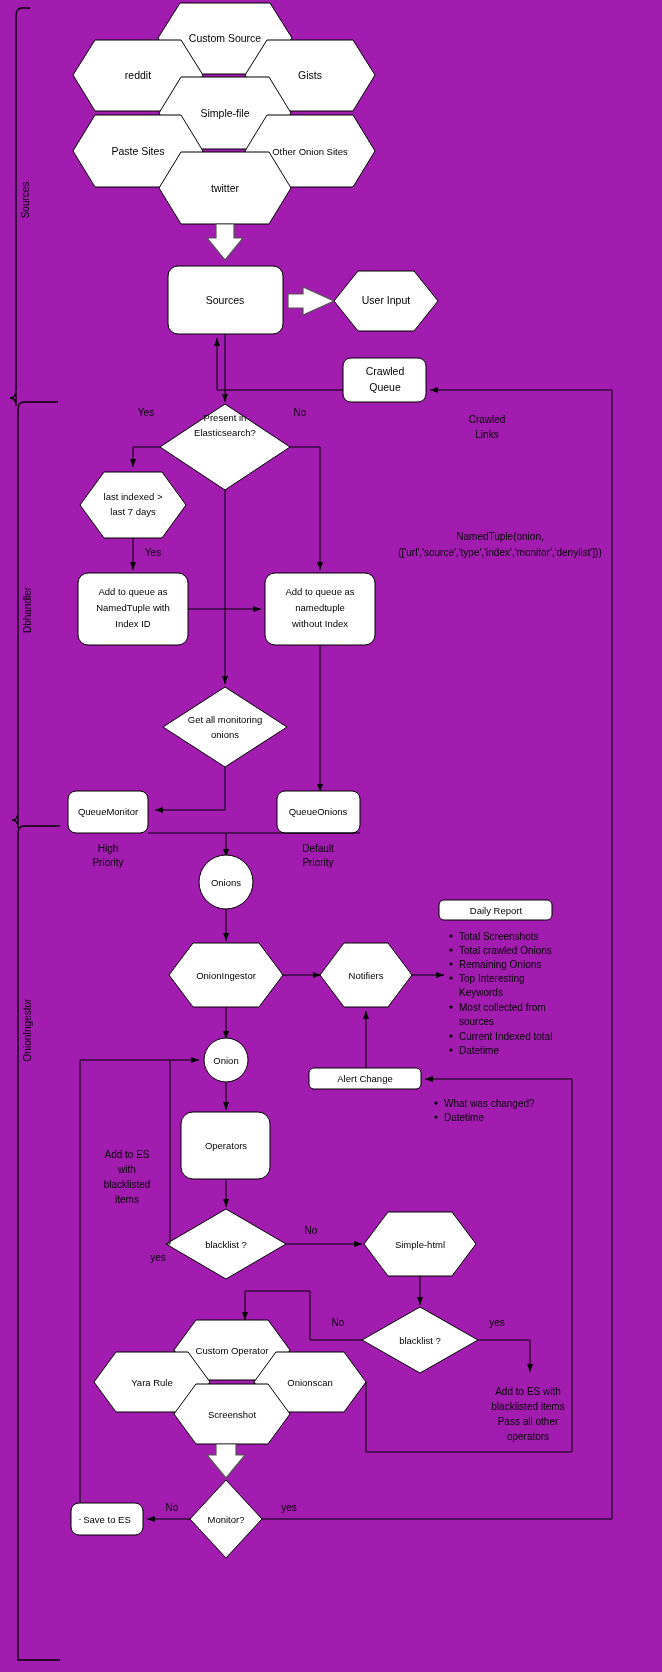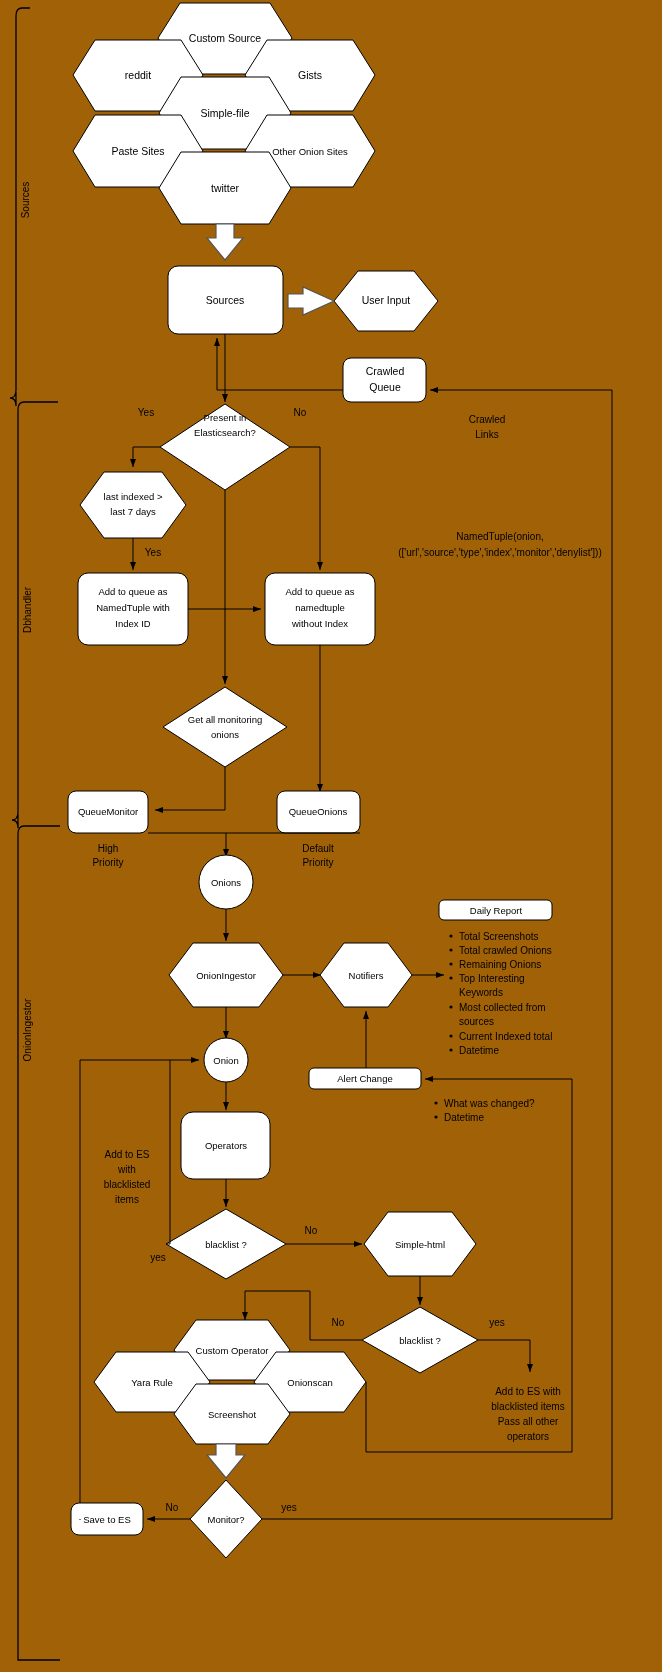--- a/index.html
+++ b/index.html
@@ -4,21 +4,21 @@
 <style>
   html, body {
     margin: 0;
     padding: 0;
     background: #ffffff;
   }
   #page {
     position: relative;
     width: 662px;
     height: 1672px;
-    background: #a16207;
+    background: #a21caf;
     font-family: "Liberation Sans", sans-serif;
     overflow: hidden;
   }
   svg.diagram {
     position: absolute;
     top: 0;
     left: 0;
     width: 662px;
     height: 1672px;
   }

